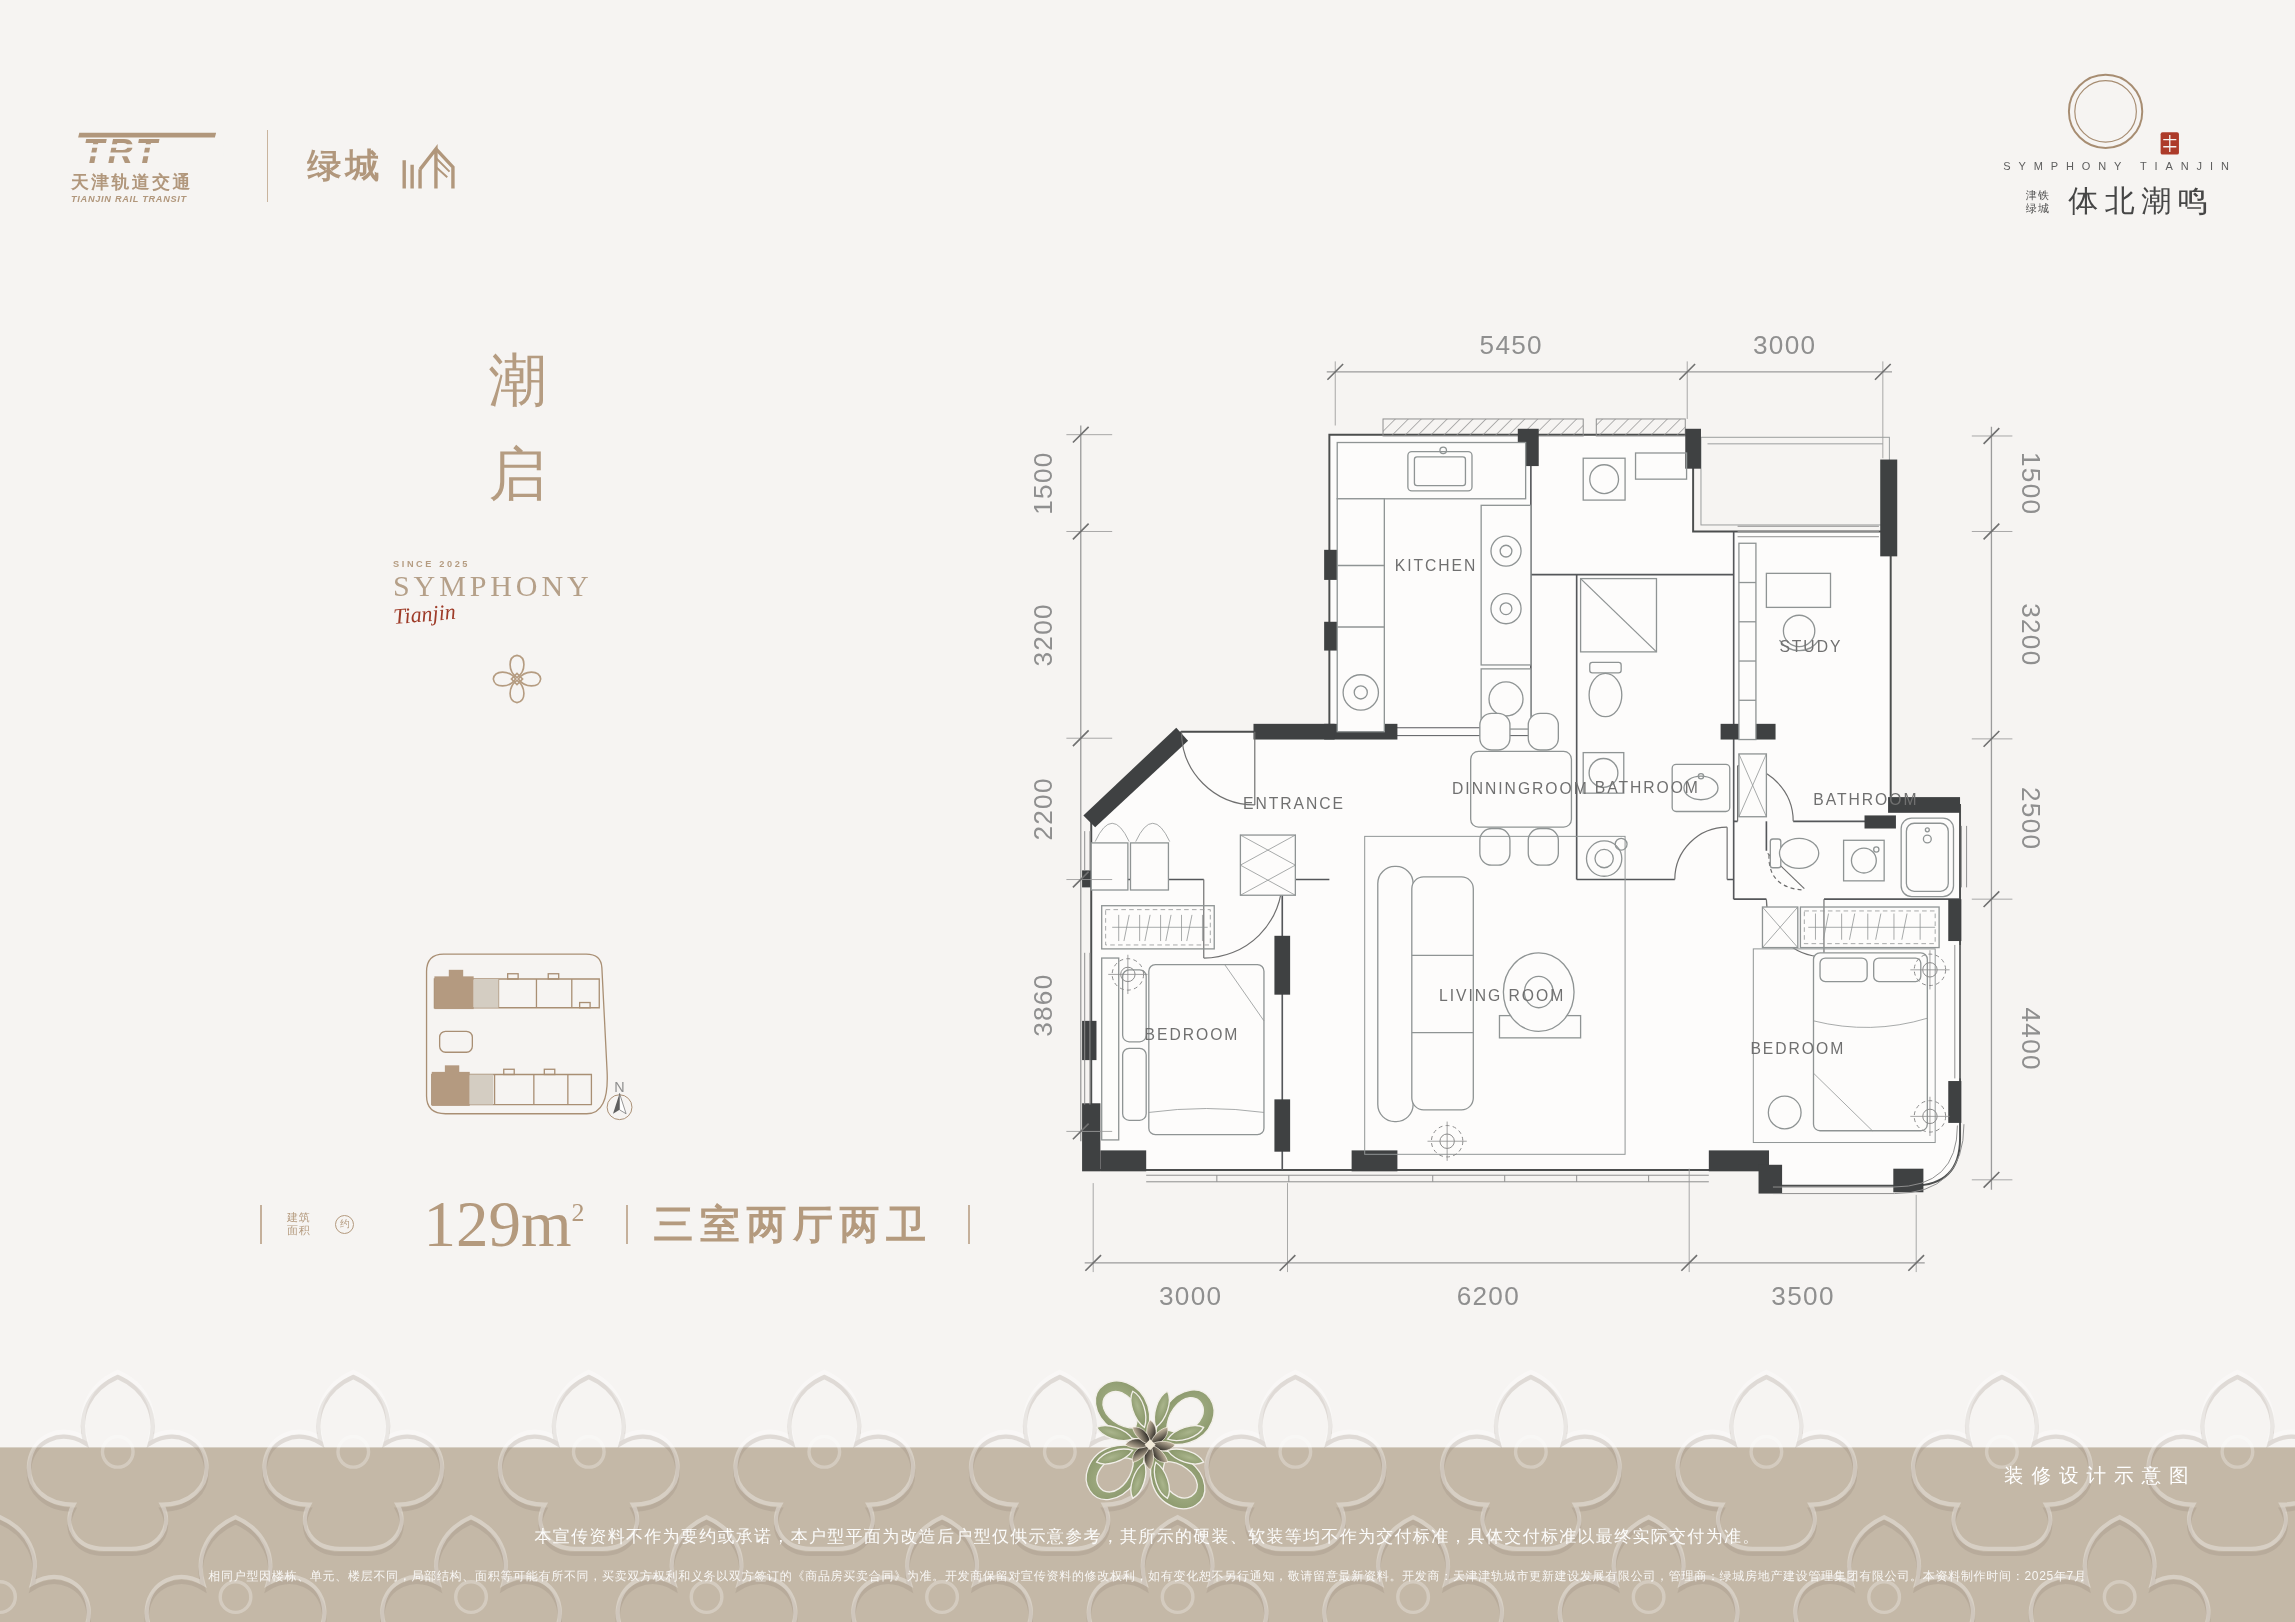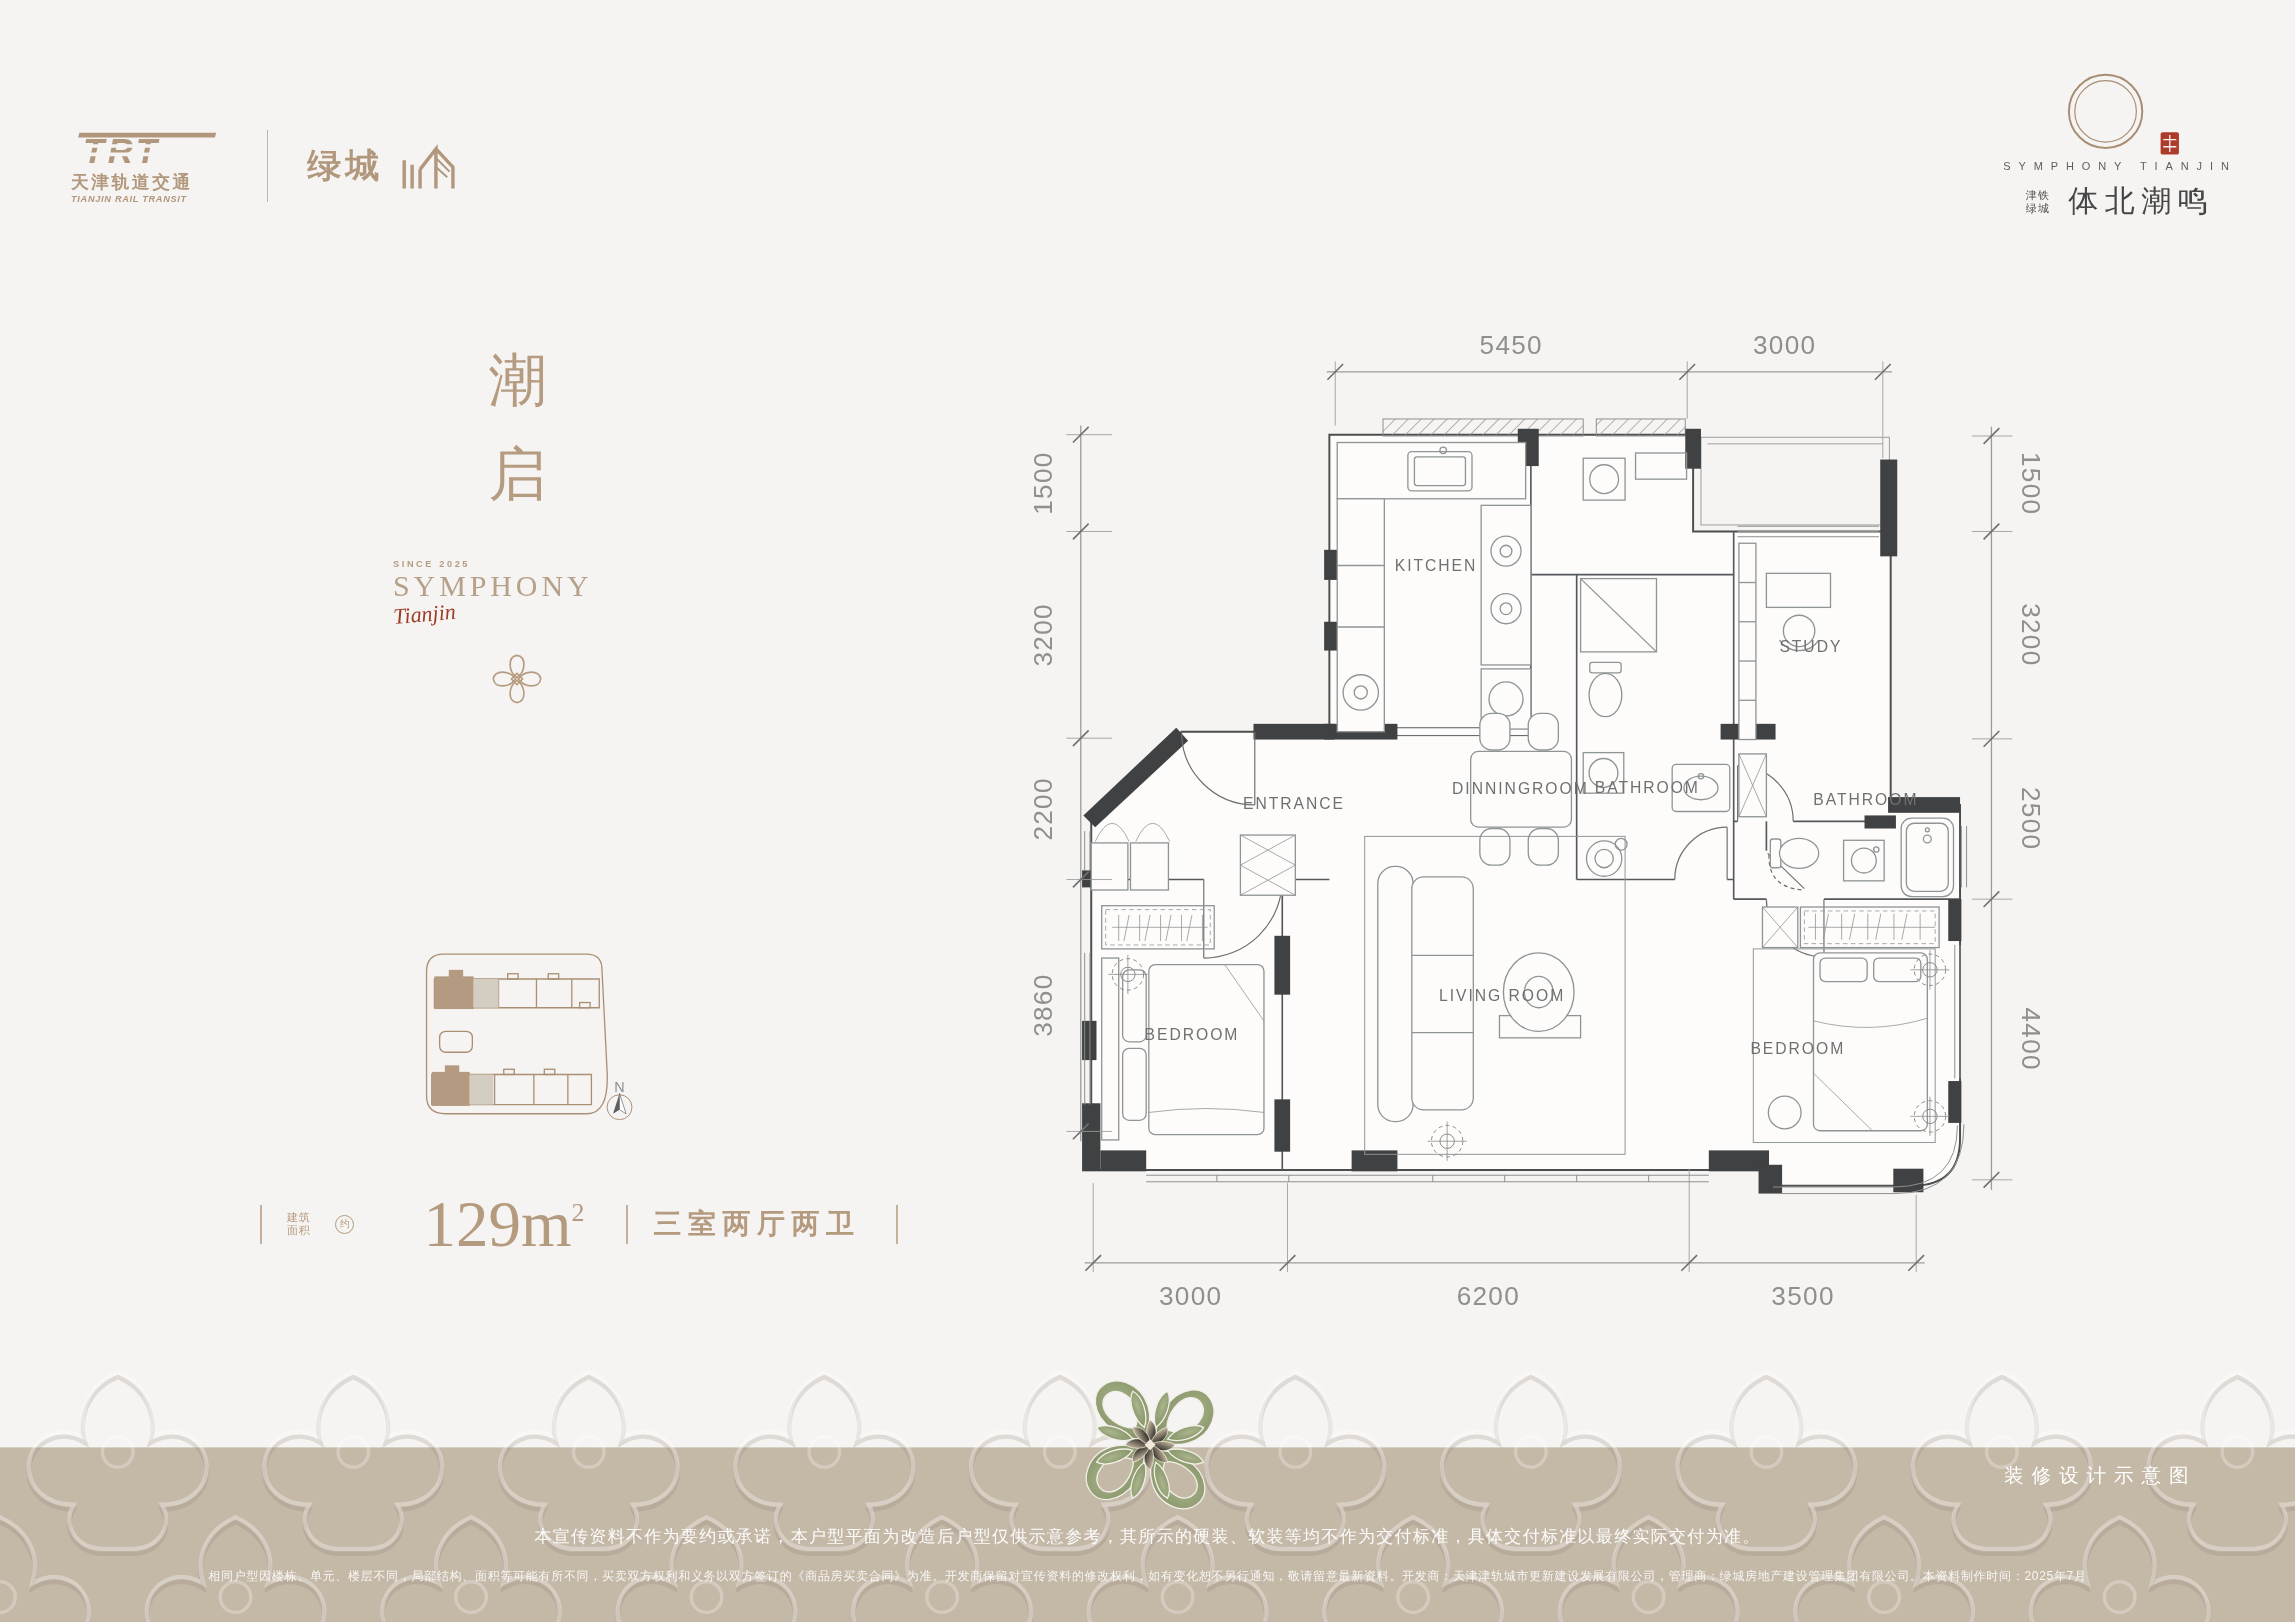--- a/index.html
+++ b/index.html
@@ -29,21 +29,21 @@
                 transform:rotate(-5deg);}
 
   
   .area-row{display:flex;align-items:center;gap:25px;}
   .area-bar{width:2px;height:39px;background:#b49a7e;opacity:.75;}
   .area-stack{font-size:11px;line-height:13px;color:#b49a7e;letter-spacing:0.7px;}
   .area-approx{width:17px;height:17px;border:1px solid #b49a7e;border-radius:50%;
                font-size:9.8px;color:#b49a7e;display:flex;align-items:center;justify-content:center;}
   .area-num{font-size:65px;color:#b49a7e;font-family:"Liberation Serif",serif;line-height:.9;margin-left:44px;}
   .area-sup{font-size:26px;vertical-align:25px;}
-  .area-layout{font-size:28px;font-weight:700;letter-spacing:6.5px;color:#b49a7e;
+  .area-layout{font-size:40px;font-weight:700;letter-spacing:6.5px;color:#b49a7e;
                font-family:Liberation Mono, monospace;}
 
   
   .band-caption{font-size:19.6px;letter-spacing:7.9px;color:#ffffff;margin-left:32px;}
   .disc{width:2295px;text-align:center;color:rgba(255,255,255,.95);}
   .disc1{font-size:17px;letter-spacing:1.3px;}
   .disc2{font-size:12px;letter-spacing:0.7px;color:rgba(255,255,255,.88);}
 </style>
 </head>
 <body>

